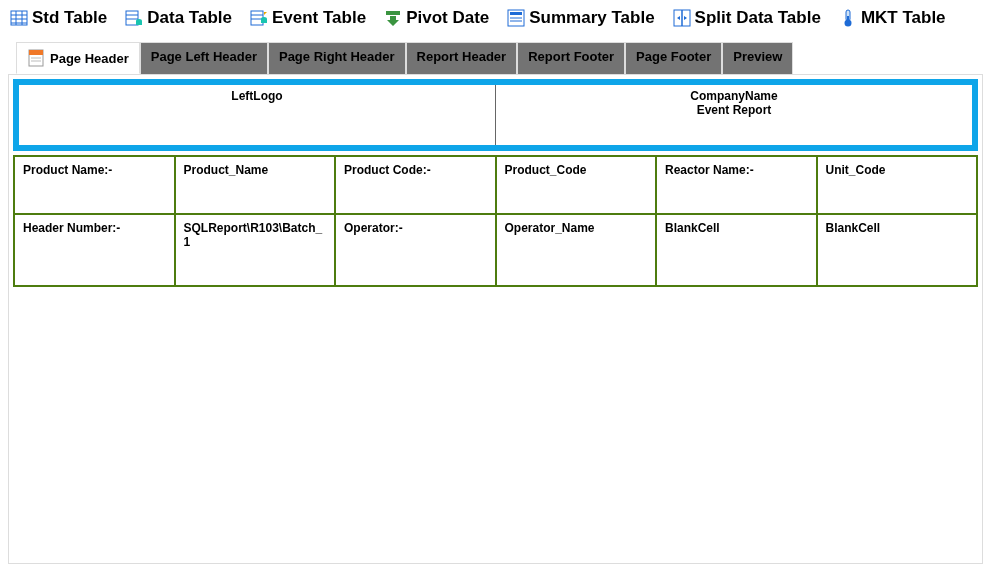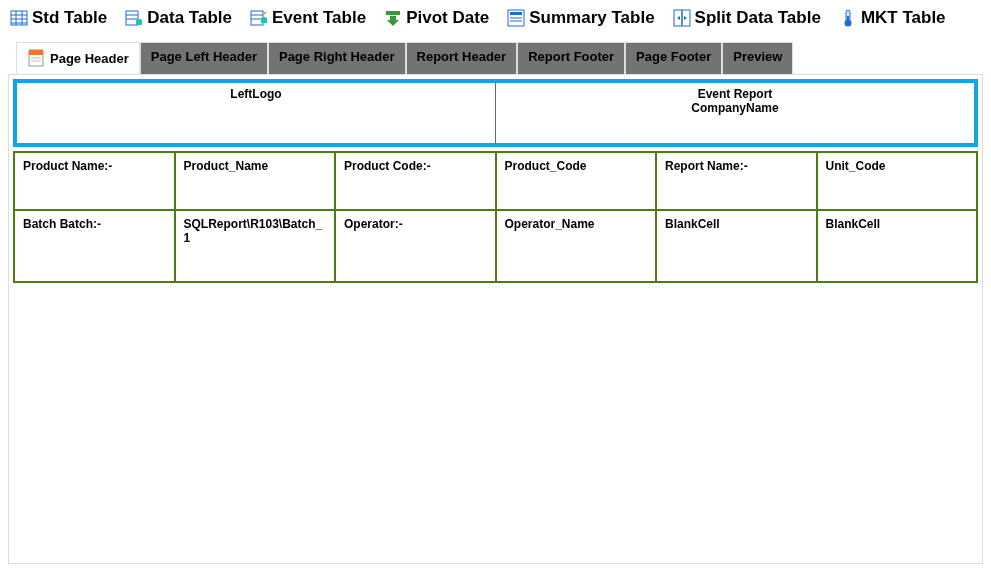--- a/index.html
+++ b/index.html
@@ -65,21 +65,21 @@
   }
   .content {
     border: 1px solid #ddd;
     margin: 0 8px 8px 8px;
     height: 490px;
     padding: 4px;
     background: #fff;
   }
   .header-row {
     display: flex;
-    border: 4px solid #0ea5e9;
+    border: 6px solid #0ea5e9;
     margin-bottom: 4px;
   }
   .header-cell {
     flex: 1;
     border-right: 1px solid #666;
     padding: 4px 8px 28px 8px;
     font-weight: bold;
     text-align: center;
   }
   .header-cell:last-child { border-right: none; }
@@ -201,37 +201,37 @@
   <div class="tab"><span>Page Footer</span></div>
   <div class="tab"><span>Preview</span></div>
 </div>
 
 <div class="content">
   <div class="header-row">
     <div class="header-cell">
       <div>LeftLogo</div>
     </div>
     <div class="header-cell">
+      <div>CompanyName</div>
       <div>Event Report</div>
-      <div>CompanyName</div>
     </div>
   </div>
 
   <table class="data-table">
     <tbody>
         <tr>
       <td><span>Product Name:-</span></td>
       <td><span>Product_Name</span></td>
       <td><span>Product Code:-</span></td>
       <td><span>Product_Code</span></td>
-      <td><span>Report Name:-</span></td>
+      <td><span>Reactor Name:-</span></td>
       <td><span>Unit_Code</span></td>
     </tr>
     <tr>
-      <td><span>Batch Batch:-</span></td>
+      <td><span>Header Number:-</span></td>
       <td><span>SQLReport\R103\Batch_1</span></td>
       <td><span>Operator:-</span></td>
       <td><span>Operator_Name</span></td>
       <td><span>BlankCell</span></td>
       <td><span>BlankCell</span></td>
     </tr>
   </tbody>
     </table>
 </div>
 

